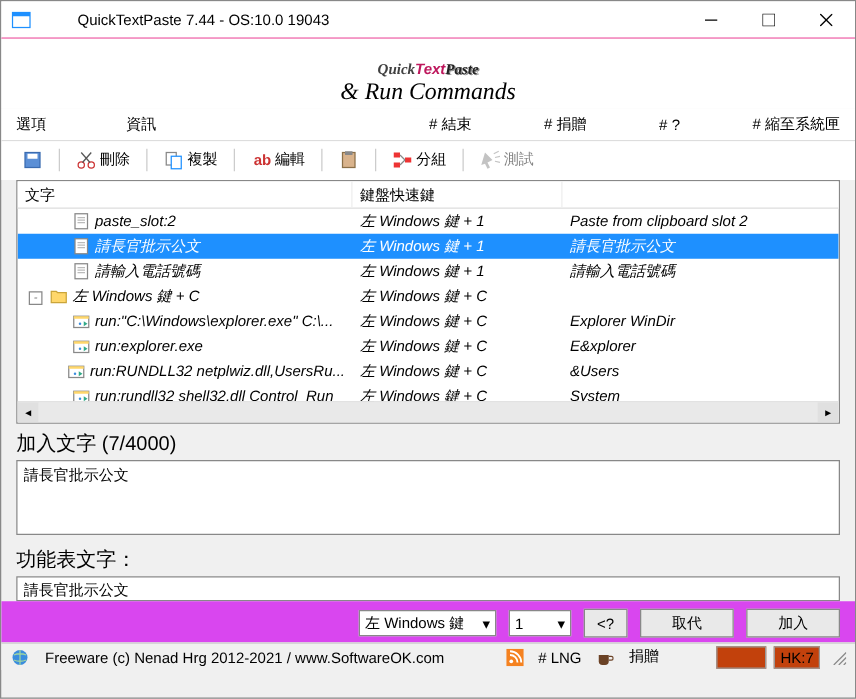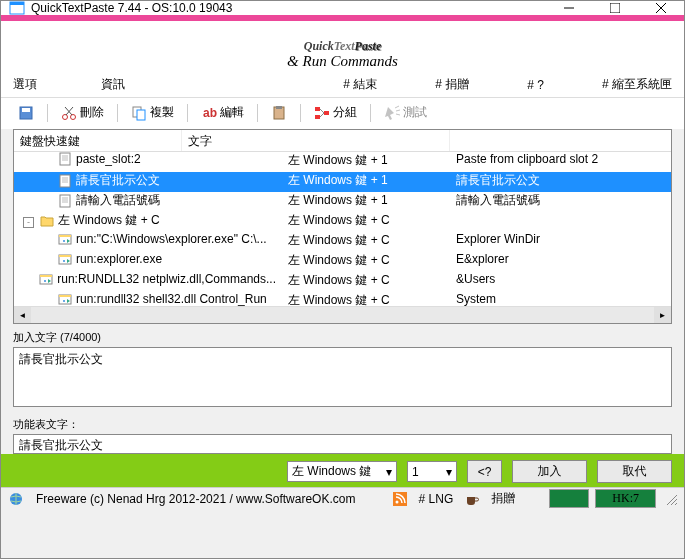--- a/index.html
+++ b/index.html
@@ -1,65 +1,65 @@
 <!DOCTYPE html>
 <html><head>
 <meta charset="utf-8">
 <style>
 * { margin: 0; padding: 0; box-sizing: border-box; font-family: "Segoe UI", "Microsoft JhengHei", sans-serif; font-size: 12px; }
 body { background: #f0f0f0; width: 685px; height: 559px; border: 1px solid #888; overflow: hidden; }
-.titlebar { background: #fff; height: 20px; display: flex; align-items: center; padding: 0 0 0 8px; border-bottom: 6px solid #ec4899; }
+.titlebar { background: #fff; height: 30px; display: flex; align-items: center; padding: 0 0 0 8px; border-bottom: 1px solid #ec4899; gap: 31px; }
 .titlebar .icon { width: 16px; height: 16px; margin-right: 6px; }
 .titlebar .title { flex: 1; font-size: 12px; }
 .winbtns { display: flex; }
 .winbtn { width: 46px; height: 30px; display: flex; align-items: center; justify-content: center; cursor: pointer; }
 .logo-area { text-align: center; padding: 2px 0 0 0; background: #fff; }
 .logo-main { font-size: 30px; font-weight: bold; font-style: italic; }
 .logo-q { color: #404040; font-family: Georgia, serif; }
-.logo-t { color: #737373; font-family: Liberation Serif, serif; }
+.logo-t { color: #be185d; font-family: Liberation Sans, sans-serif; }
 .logo-p { color: #222; font-family: "Times New Roman", serif; text-shadow: 1px 1px 0 #888; text-align: center; }
-.logo-sub { font-size: 15px; font-style: italic; color: #000; margin-top: -4px; padding-bottom: 2px; font-family: Georgia, serif; }
+.logo-sub { font-size: 19px; font-style: italic; color: #000; margin-top: -4px; padding-bottom: 2px; font-family: Georgia, serif; }
 .menubar { display: flex; align-items: center; padding: 4px 12px; background: #fff; border-bottom: 1px solid #ddd; height: 26px; gap: 40px; }
 .menubar .m { margin-right: 24px; cursor: pointer; }
 .menubar .spacer { flex: 1; }
 .menubar .rlink { margin-left: 18px; cursor: pointer; }
 .toolbar { display: flex; align-items: center; padding: 4px 12px 6px 12px; background: #fff; gap: 6px; }
 .tbtn { display: flex; align-items: flex-end; gap: 3px; padding: 2px 5px; cursor: pointer; border-radius: 2px; }
 .tbtn .ico { width: 16px; height: 16px; display: inline-flex; align-items: center; justify-content: center; }
 .tsep { width: 1px; height: 18px; background: #ccc; margin: 0 2px; }
 .listwrap { margin: 0 12px; border: 1px solid #888; background: #fff; height: 195px; overflow: hidden; display:flex; flex-direction:column;}
 .listhead { display: flex; border-bottom: 1px solid #ddd; background: #fff; height: 22px; }
 .listhead .col { padding: 3px 6px; border-right: 1px solid #eee; }
 .col1 { width: 268px; }
 .col2 { width: 168px; }
 .col3 { flex: 1; }
 .rows { flex:1; overflow:hidden; }
-.row { display: flex; height: 20px; align-items: flex-start; }
+.row { display: flex; height: 20px; align-items: center; font-style: italic; }
 .row.sel { background: #1e90ff; color: #fff; }
 .row .c { padding: 0 6px; overflow: hidden; white-space: nowrap; text-overflow: ellipsis; }
 .row .c1 { width: 268px; display: flex; align-items: center; }
 .row .c2 { width: 168px; }
 .row .c3 { flex: 1; }
 .ficon { width: 14px; height: 14px; display: inline-flex; margin-right: 4px; }
 .expand { display:inline-block; width: 11px; height: 11px; border: 1px solid #888; text-align:center; line-height:9px; margin-right:3px; font-size:9px; cursor:pointer;}
 .hscroll { height: 17px; background: #f0f0f0; border-top: 1px solid #ddd; display:flex; align-items:center;}
 .hscroll .track{flex:1; background:#e9e9e9; height:100%;}
 .hscroll .arrow{width:17px; height:17px; background:#e0e0e0; display:flex; align-items:center; justify-content:center; font-size:8px;}
-.label-sec { margin: 6px 12px 2px 12px; font-size: 11px; }
+.label-sec { margin: 6px 12px 2px 12px; font-size: 16px; }
 .textarea-box { margin: 0 12px; border: 1px solid #888; background: #fff; height: 60px; padding: 3px 5px; overflow: auto; }
 .menutext-box { margin: 0 12px; border: 1px solid #888; background: #fff; height: 20px; padding: 2px 5px; }
-.bottom-controls { display: flex; align-items: center; gap: 10px; padding: 6px 12px 4px 0; justify-content: flex-end; background:#84cc16;text-align:right;}
+.bottom-controls { display: flex; align-items: center; gap: 10px; padding: 6px 12px 4px 0; justify-content: flex-end; background:#d946ef;text-align:right;}
 .combo { border: 1px solid #888; background: #fff; height: 21px; padding: 2px 4px; display: flex; align-items: center; min-width: 110px; justify-content: space-between; cursor:pointer;}
 .combo.small{min-width:50px;}
 .btn { border: 1px solid #888; background: #e9e9e9; padding: 3px 20px; height: 23px; display:flex; align-items:center; justify-content:center; cursor:pointer; min-width:75px;}
 .btn.small{min-width:35px; padding:3px 8px;}
 .statusbar { display: flex; align-items: center; height: 22px; border-top: 1px solid #ccc; padding: 0 4px; background: #f0f0f0; gap: 6px; }
 .statusbar .sseg { display: flex; align-items: center; gap: 3px; padding: 0 3px;}
 .statusbar .spacer { flex: 1; }
-.statusbar .box { border: 1px solid #999; padding: 1px 16px; background:#15803d;font-family:Liberation Serif, serif;}
+.statusbar .box { border: 1px solid #999; padding: 1px 4px; background:#c2410c;}
 svg { display: block; }
 .lbl-choose{padding-top:4px;}
 </style>
 </head>
 <body>
 
 <div class="titlebar">
   <span class="icon">
     <svg width="16" height="16">
         <rect x="1" y="2" width="14" height="12" fill="#fff" stroke="#1e90ff"></rect>
@@ -175,22 +175,22 @@
           <line x1="12" y1="6" x2="16" y2="5" stroke="#888"></line>
           <line x1="12" y1="9" x2="16" y2="10" stroke="#888"></line>
         </svg>
       </span>
       <span>測試</span>
     </div>
 </div>
 
 <div class="listwrap">
   <div class="listhead">
+    <div class="col col1">文字</div>
     <div class="col col2">鍵盤快速鍵</div>
-    <div class="col col1">文字</div>
   </div>
   <div class="rows" id="rows">
       <div class="row">
         <div class="c c1">
           <span style="width:38px;display:inline-block;text-align:right;padding-right:3px;color:#888"></span>
           <span class="ficon">
             <svg width="14" height="14">
               <rect x="2" y="1" width="10" height="12" fill="#fff" stroke="#888"></rect>
               <line x1="4" y1="4" x2="10" y2="4" stroke="#bbb"></line>
               <line x1="4" y1="6" x2="10" y2="6" stroke="#bbb"></line>
@@ -283,21 +283,21 @@
         <div class="c c1">
           <span style="width:38px;display:inline-block;text-align:right;padding-right:3px;color:#888"></span>
           <span class="ficon">
             <svg width="14" height="14">
               <rect x="1" y="3" width="12" height="9" fill="#fff" stroke="#888"></rect>
               <rect x="1" y="3" width="12" height="2" fill="#ffd76b"></rect>
               <circle cx="6" cy="9" r="1" fill="#3a8dde"></circle>
               <path d="M9 7 l3 2 l-3 2 z" fill="#3a8"></path>
             </svg>
           </span>
-          <span>run:RUNDLL32 netplwiz.dll,Commands...</span>
+          <span>run:RUNDLL32 netplwiz.dll,UsersRu...</span>
         </div>
         <div class="c c2">左 Windows 鍵 + C</div>
         <div class="c c3">&amp;Users</div>
       </div>
       <div class="row">
         <div class="c c1">
           <span style="width:38px;display:inline-block;text-align:right;padding-right:3px;color:#888"></span>
           <span class="ficon">
             <svg width="14" height="14">
               <rect x="1" y="3" width="12" height="9" fill="#fff" stroke="#888"></rect>
@@ -331,24 +331,24 @@
       <span>▾</span>
     </div>
   <div class="combo small">
       <span>1</span>
       <span>▾</span>
     </div>
   <div class="btn small">
       <span>&lt;?</span>
     </div>
   <div class="btn">
+      <span>取代</span>
+    </div>
+  <div class="btn">
       <span>加入</span>
-    </div>
-  <div class="btn">
-      <span>取代</span>
     </div>
 </div>
 
 <div class="statusbar">
   <span class="sseg">
       <svg width="16" height="16">
         <circle cx="8" cy="8" r="6" fill="#3a8dde"></circle>
         <path d="M3 6 Q8 4 13 6 M3 10 Q8 12 13 10 M8 2 L8 14" stroke="#9fd49f" fill="none"></path>
       </svg>
     </span>

